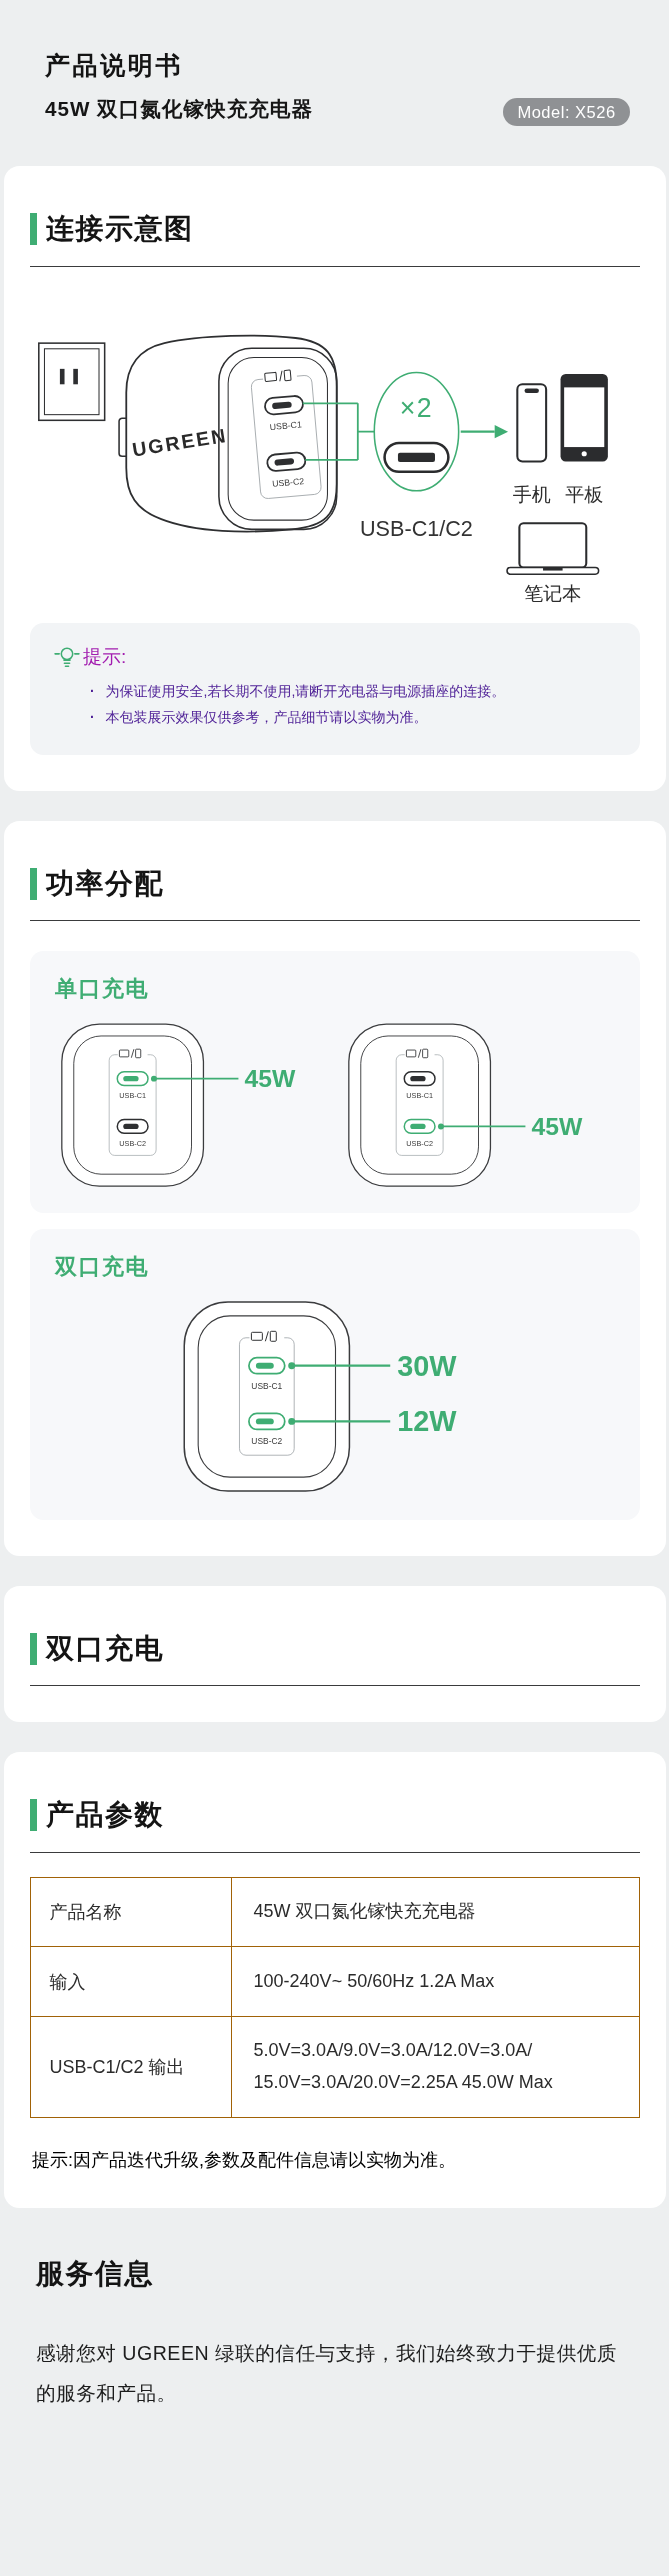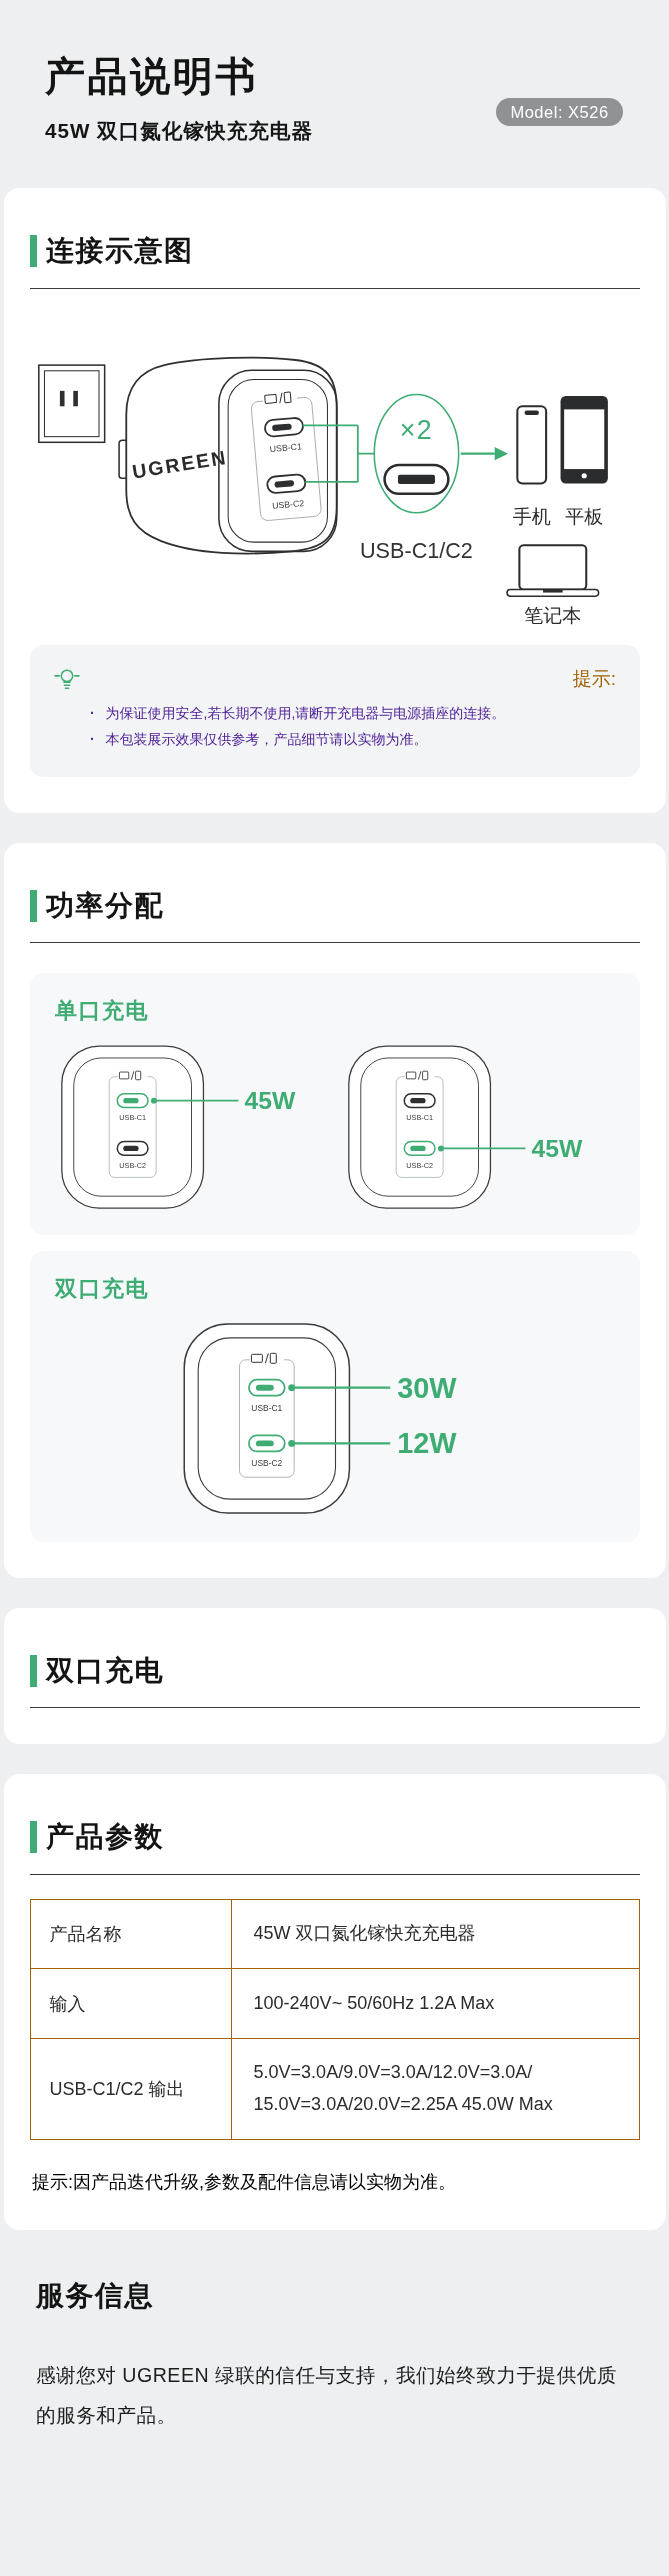--- a/index.html
+++ b/index.html
@@ -6,36 +6,36 @@
     --green:#3FAD73;
     --ink:#1f1f1f;
     --stroke:#2b2c2e;
   }
   *{box-sizing:border-box;}
   body{margin:0;background:#edeff0;font-family:"Liberation Sans","DejaVu Sans",sans-serif;color:var(--ink);}
   .page{width:670px;height:2841px;overflow:hidden;position:relative;background:#edeff0;}
 
   
   .header{padding:49px 0 0 45px;position:relative;}
-  .header h1{margin:0;font-size:40px;font-weight:bold;color:#141414;letter-spacing:2.6px;}
+  .header h1{margin:0;font-size:25px;font-weight:bold;color:#141414;letter-spacing:2.6px;}
   .header .sub{margin-top:13.4px;font-size:20.6px;font-weight:bold;color:#161616;letter-spacing:1px;}
-  .model-pill{position:absolute;top:98px;right:47px;background:#8f9194;color:#fff;font-size:16.5px;
+  .model-pill{position:absolute;top:98px;right:40px;background:#8f9194;color:#fff;font-size:16.5px;
     padding:4.6px 14.4px;border-radius:16.5px;letter-spacing:0.5px;}
 
   
   .card{background:#fff;border-radius:15.5px;margin:0 4px;padding:44px 26px 36px;}
   .card+ .card, .mt{margin-top:30px;}
   .section-head{display:flex;align-items:center;gap:9.3px;}
   .section-head .bar{width:6.7px;height:32px;background:var(--green);flex:none;}
   .section-head .t{font-size:28px;font-weight:bold;color:#141414;letter-spacing:1.5px;}
   .divider{height:1px;background:#3a3b3d;margin-top:17.5px;}
 
   .diagram-wrap{margin-top:36px;}
   .tip-box{background:#f2f4f6;border-radius:13.4px;padding:20.6px 24px 24px;margin-top:17.5px;}
-  .tip-head{display:flex;align-items:center;gap:25px;font-size:19px;color:#a16207;justify-content:space-between;}
+  .tip-head{display:flex;align-items:center;gap:3px;font-size:19px;color:#a21caf;}
   .tip-items{list-style:none;margin:8.2px 0 0;padding:0 0 0 34px;font-size:14px;line-height:1.85;color:#4c1d95;}
   .tip-items li{position:relative;padding-left:17.5px;}
   .tip-items li::before{content:"·";position:absolute;left:2.1px;top:0;font-weight:bold;}
 
   .inner-box{background:#f7f8fa;border-radius:13.4px;padding:23px 25px 20.6px;margin-top:30px;}
   .inner-box .label{color:var(--green);font-size:22px;font-weight:bold;letter-spacing:1.5px;}
   .charger-row{display:flex;justify-content:space-between;margin-top:13.4px;}
   .charger-row.center{justify-content:center;}
 
   .pack-item{margin-top:27px;font-size:19px;color:#2a2a2a;padding-left:2.1px;}

